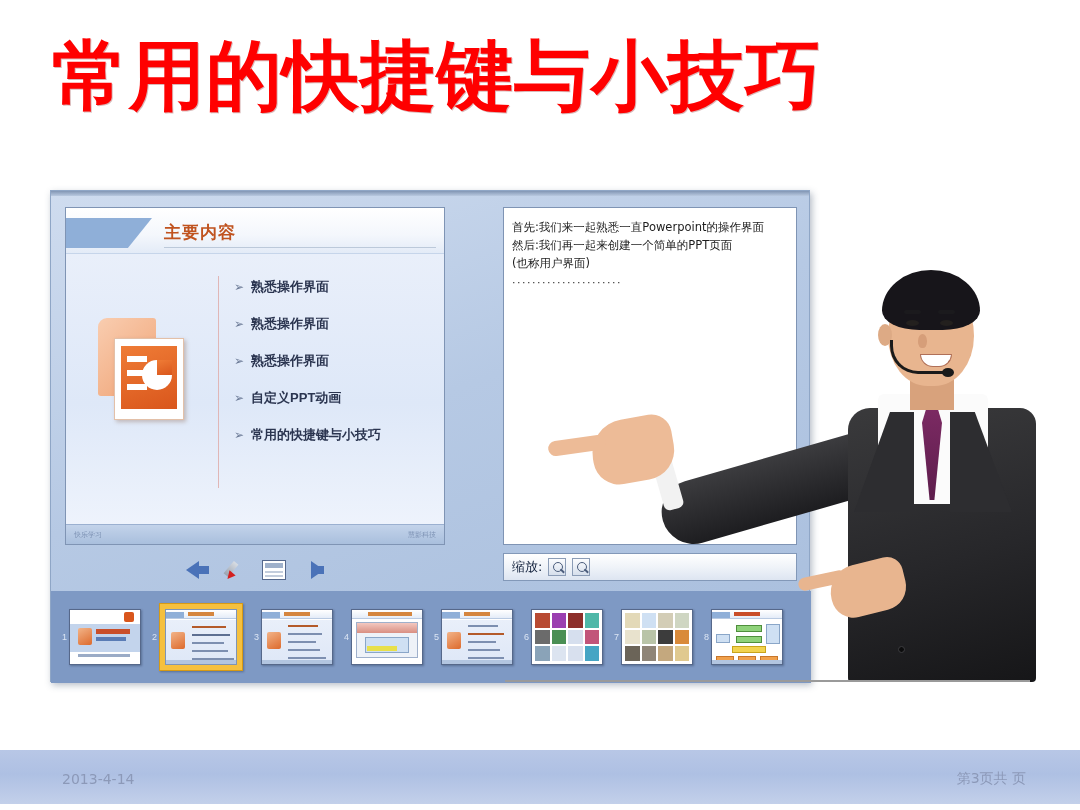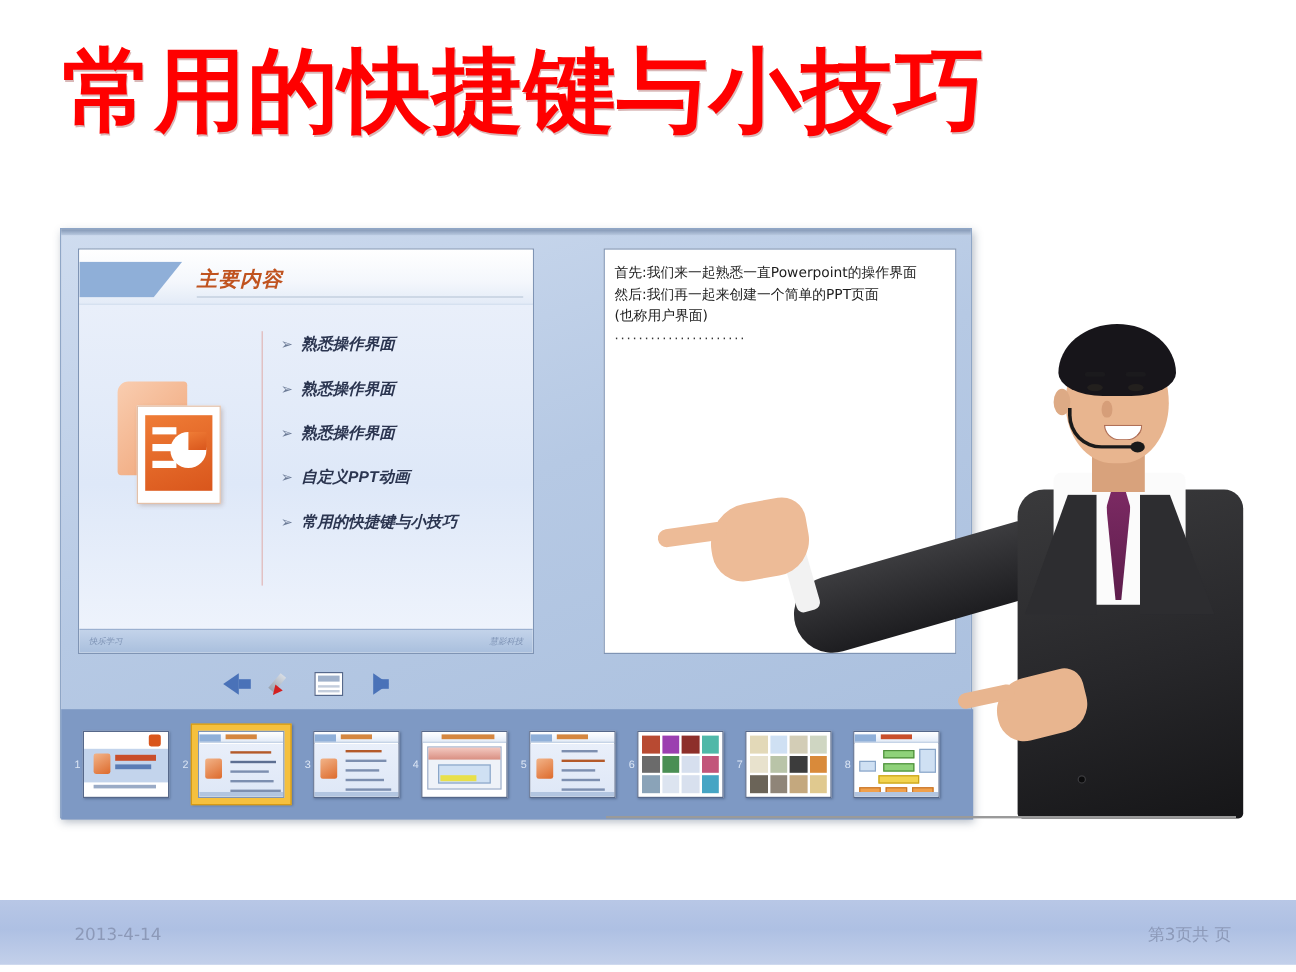--- a/index.html
+++ b/index.html
@@ -35,21 +35,20 @@
     background:linear-gradient(180deg,#8296b4,#b9c9e0);
   }
 
   
   #slide-pane {
     position:absolute; left:14px; top:16px;
     width:380px; height:338px;
     background:#ffffff;
     border:1px solid #7f94b4;
     overflow:hidden;
-    font-style:italic;
   }
   #slide-header {
     position:relative; height:46px;
     background:linear-gradient(180deg,#ffffff 0%,#f4f7fc 60%,#e3ebf7 100%);
     border-bottom:1px solid #c6d5ea;
   }
   #slide-header-tab {
     position:absolute; left:0; top:10px;
     width:86px; height:30px;
     background:#8fafd8;
@@ -469,20 +468,25 @@
   <div id="notes-pane">
     <div id="notes-text">
       <div>首先:我们来一起熟悉一直Powerpoint的操作界面</div>
       <div>然后:我们再一起来创建一个简单的PPT页面</div>
       <div>(也称用户界面)</div>
       <div id="notes-dots">······················</div>
     </div>
   </div>
 
 
+  <div id="zoom-bar">
+    <span>缩放:</span>
+    <span class="zoom-btn"></span>
+    <span class="zoom-btn"></span>
+  </div>
 
   <div id="filmstrip">
 
     <div class="thumb-wrap">
       <span class="thumb-num">1</span>
       <div class="thumb">
         <div class="t1-logo"></div>
           <div class="t1-band"></div>
         <div class="t1-ic"></div>
           <div class="t1-t"></div>

